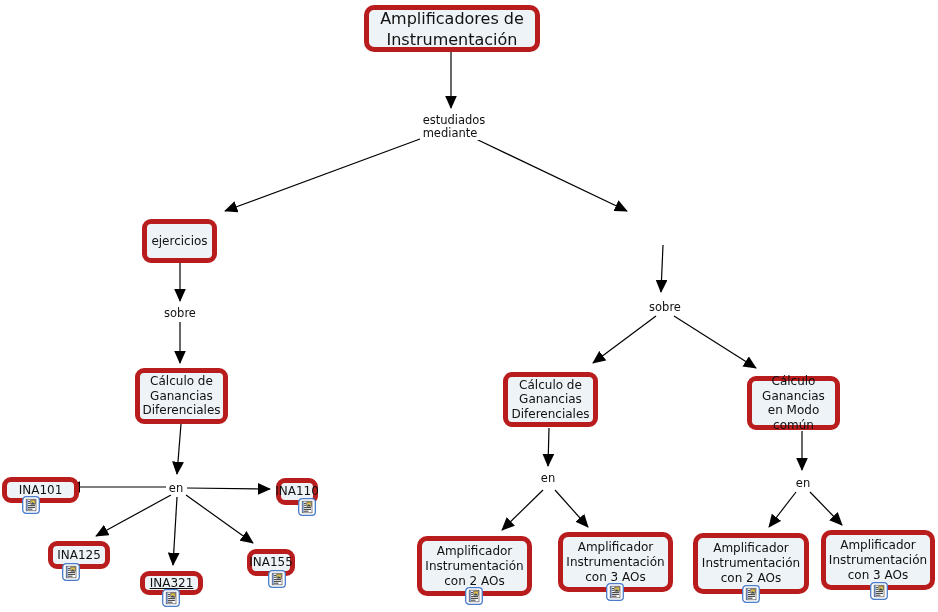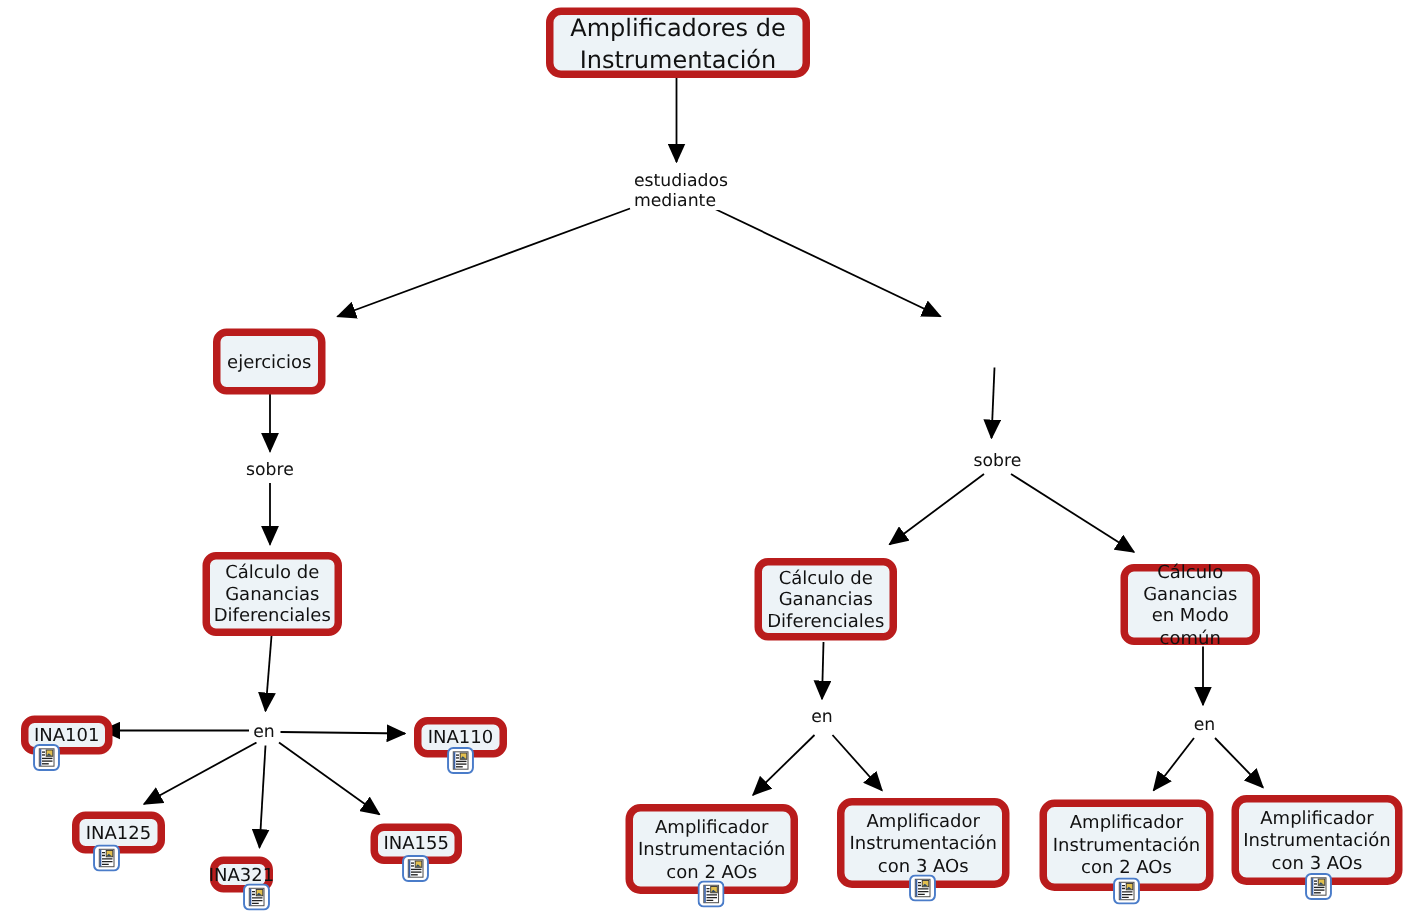--- a/index.html
+++ b/index.html
@@ -113,49 +113,49 @@
 Ganancias
 Diferenciales</span>
   </div>
 
   <div class="node" style="left:747px;top:376px;width:93px;height:54px;">
     <span class="lbl">Cálculo
 Ganancias
 en Modo común</span>
   </div>
 
-  <div class="node" style="left:14px;top:477px;width:61px;height:26px;">
+  <div class="node" style="left:2px;top:477px;width:77px;height:26px;">
     <span class="lbl">INA101</span>
   </div>
   <svg class="res-icon" style="left:31px;top:496px;">
       <use href="#doc-icon"></use>
     </svg>
 
-  <div class="node" style="left:276px;top:478px;width:62px;height:27px;">
+  <div class="node" style="left:276px;top:478px;width:42px;height:27px;">
     <span class="lbl">INA110</span>
   </div>
   <svg class="res-icon" style="left:307px;top:498px;">
       <use href="#doc-icon"></use>
     </svg>
 
   <div class="node" style="left:48px;top:541px;width:62px;height:28px;">
     <span class="lbl">INA125</span>
   </div>
   <svg class="res-icon" style="left:71px;top:563px;">
       <use href="#doc-icon"></use>
     </svg>
 
-  <div class="node" style="left:140px;top:571px;width:42px;height:24px;">
+  <div class="node" style="left:140px;top:571px;width:63px;height:24px;text-decoration:underline;">
     <span class="lbl">INA321</span>
   </div>
   <svg class="res-icon" style="left:171px;top:589px;">
       <use href="#doc-icon"></use>
     </svg>
 
-  <div class="node" style="left:247px;top:549px;width:61px;height:27px;">
+  <div class="node" style="left:247px;top:549px;width:48px;height:27px;">
     <span class="lbl">INA155</span>
   </div>
   <svg class="res-icon" style="left:277px;top:570px;">
       <use href="#doc-icon"></use>
     </svg>
 
   <div class="node big" style="left:417px;top:536px;width:115px;height:60px;">
     <span class="lbl">Amplificador
 Instrumentación
 con 2 AOs</span>

